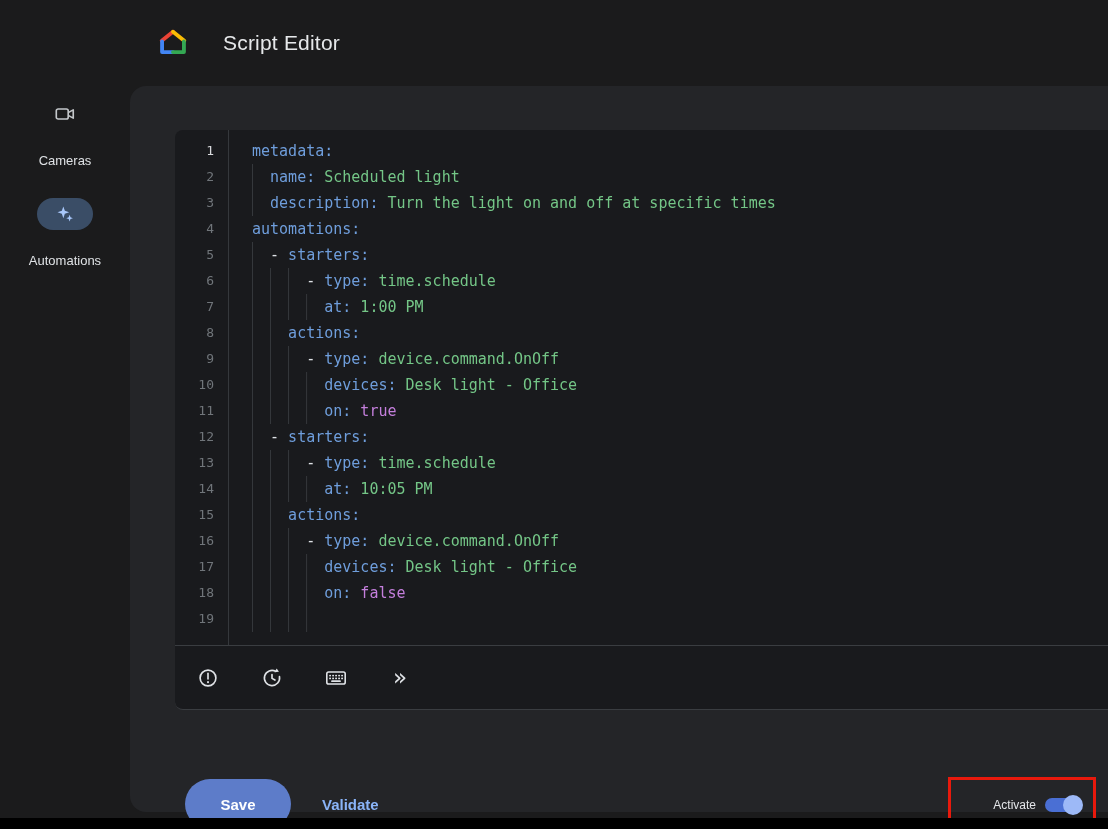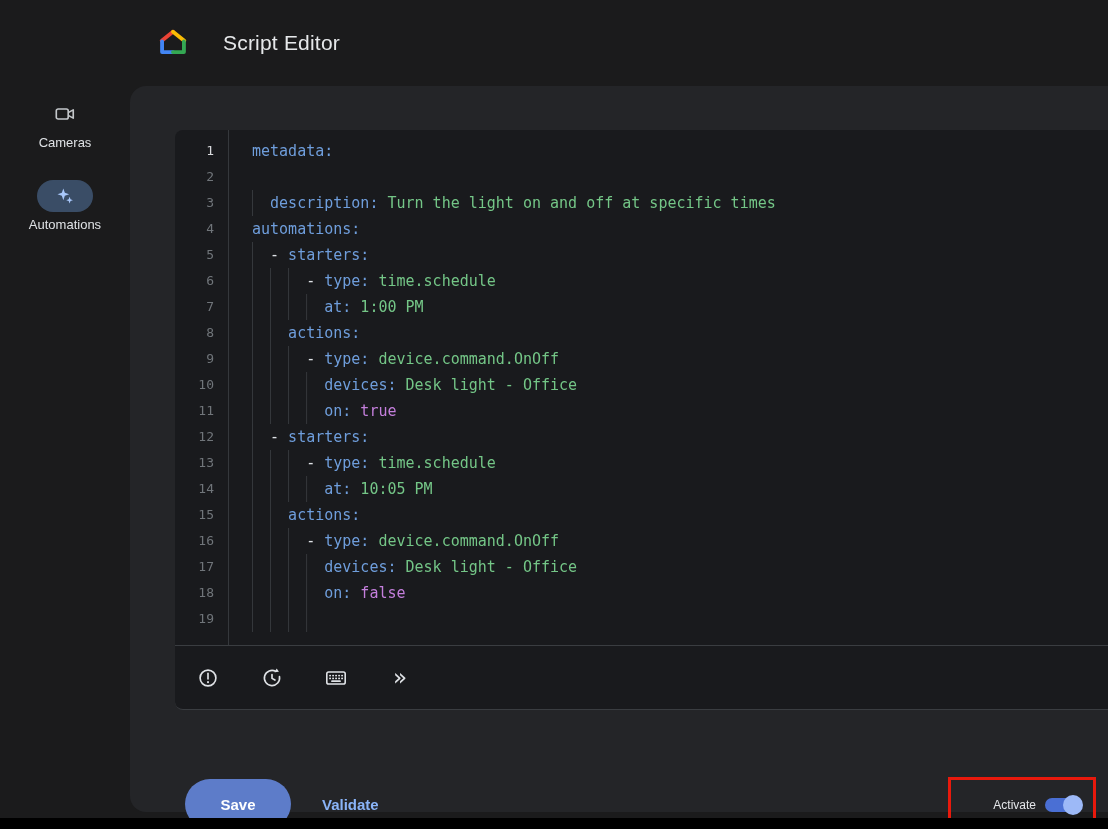--- a/index.html
+++ b/index.html
@@ -17,21 +17,21 @@
   .app-title { margin-left:35px; font-size:21px; color:#e6e8ea; letter-spacing:.2px; }
 
   
   .sidebar { position:absolute; left:0; top:86px; width:130px; bottom:11px;
     display:flex; flex-direction:column; align-items:center; padding-top:12px; }
   .nav-item { display:flex; flex-direction:column; align-items:center; cursor:pointer; background:none; border:none; padding:0; font-family:inherit; }
   .nav-item + .nav-item { margin-top:30px; }
   .nav-icon-slot { height:32px; display:flex; align-items:center; justify-content:center; }
   .nav-pill { width:56px; height:32px; border-radius:16px; background:var(--pill-bg,#3a4d66);
     display:flex; align-items:center; justify-content:center; }
-  .nav-label { margin-top:5px; font-size:13px; color:#dfe2e5; }
+  .nav-label { margin-top:23px; font-size:13px; color:#dfe2e5; }
 
   
   .panel { position:absolute; left:130px; top:86px; right:0; bottom:17px;
     background:var(--panel-bg,#242528); border-radius:16px 0 0 16px; }
 
   .editor-block { position:absolute; left:45px; right:0; top:44px; height:580px;
     background:var(--editor-bg,#191a1d); border-radius:8px 0 0 8px;
     border-bottom:1px solid #3a3d41; }
 
   .code-area { position:relative; height:516px; overflow:hidden; padding-top:8px;
@@ -110,21 +110,21 @@
     <span class="nav-label">Automations</span>
   </button>
 </nav>
 
 <main class="panel">
 
   <div class="editor-block">
     <div class="code-area">
       <div>
           <div class="code-line"><span class="ln active">1</span><span class="lc"><span class="tk-key">metadata:</span></span></div>
-          <div class="code-line"><span class="ln">2</span></div>
+          <div class="code-line"><span class="ln">2</span><span class="lc"><span class="ind" style="width: 2ch;"></span><span class="tk-key">name:</span><span class="tk-str"> Scheduled light</span></span></div>
           <div class="code-line"><span class="ln">3</span><span class="lc"><span class="ind" style="width: 2ch;"></span><span class="tk-key">description:</span><span class="tk-str"> Turn the light on and off at specific times</span></span></div>
           <div class="code-line"><span class="ln">4</span><span class="lc"><span class="tk-key">automations:</span></span></div>
           <div class="code-line"><span class="ln">5</span><span class="lc"><span class="ind" style="width: 2ch;"></span><span class="tk-plain">- </span><span class="tk-key">starters:</span></span></div>
           <div class="code-line"><span class="ln">6</span><span class="lc"><span class="ind" style="width: 6ch;"></span><span class="tk-plain">- </span><span class="tk-key">type:</span><span class="tk-str"> time.schedule</span></span></div>
           <div class="code-line"><span class="ln">7</span><span class="lc"><span class="ind" style="width: 8ch;"></span><span class="tk-key">at:</span><span class="tk-str"> 1:00 PM</span></span></div>
           <div class="code-line"><span class="ln">8</span><span class="lc"><span class="ind" style="width: 4ch;"></span><span class="tk-key">actions:</span></span></div>
           <div class="code-line"><span class="ln">9</span><span class="lc"><span class="ind" style="width: 6ch;"></span><span class="tk-plain">- </span><span class="tk-key">type:</span><span class="tk-str"> device.command.OnOff</span></span></div>
           <div class="code-line"><span class="ln">10</span><span class="lc"><span class="ind" style="width: 8ch;"></span><span class="tk-key">devices:</span><span class="tk-str"> Desk light - Office</span></span></div>
           <div class="code-line"><span class="ln">11</span><span class="lc"><span class="ind" style="width: 8ch;"></span><span class="tk-key">on:</span><span class="tk-bool"> true</span></span></div>
           <div class="code-line"><span class="ln">12</span><span class="lc"><span class="ind" style="width: 2ch;"></span><span class="tk-plain">- </span><span class="tk-key">starters:</span></span></div>

